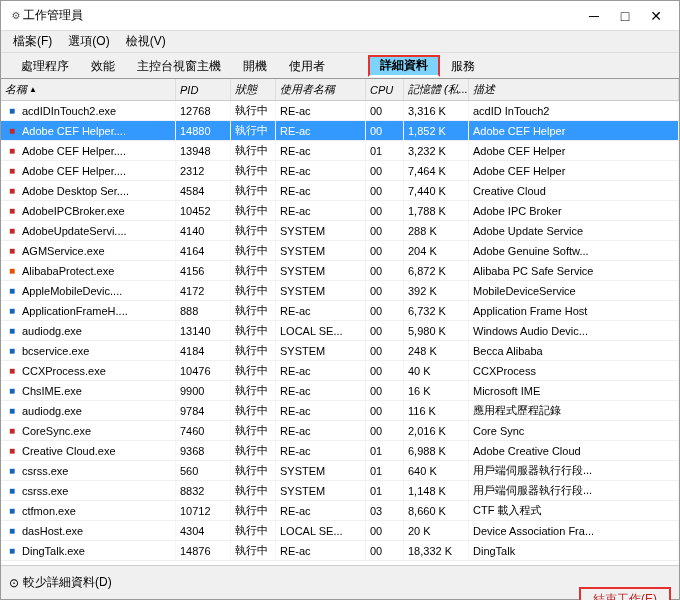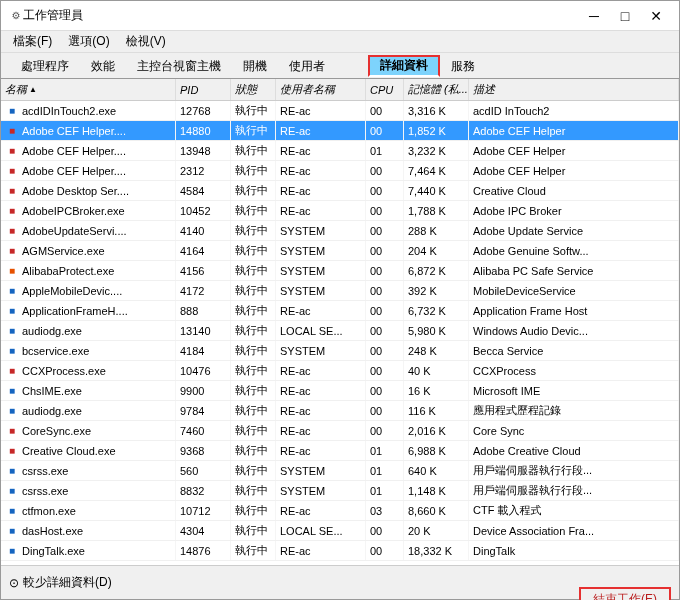--- a/index.html
+++ b/index.html
@@ -381,21 +381,21 @@
         <div class="table-row">
     <div class="cell cell-name">
       <span class="proc-icon" style="color:#1565c0">■</span>
       <span>bcservice.exe</span>
     </div>
     <div class="cell">4184</div>
     <div class="cell">執行中</div>
     <div class="cell">SYSTEM</div>
     <div class="cell">00</div>
     <div class="cell">248 K</div>
-    <div class="cell">Becca Service</div>
+    <div class="cell">Becca Alibaba</div>
   </div>
         <div class="table-row">
     <div class="cell cell-name">
       <span class="proc-icon" style="color:#c62828">■</span>
       <span>CCXProcess.exe</span>
     </div>
     <div class="cell">10476</div>
     <div class="cell">執行中</div>
     <div class="cell">RE-ac</div>
     <div class="cell">00</div>

